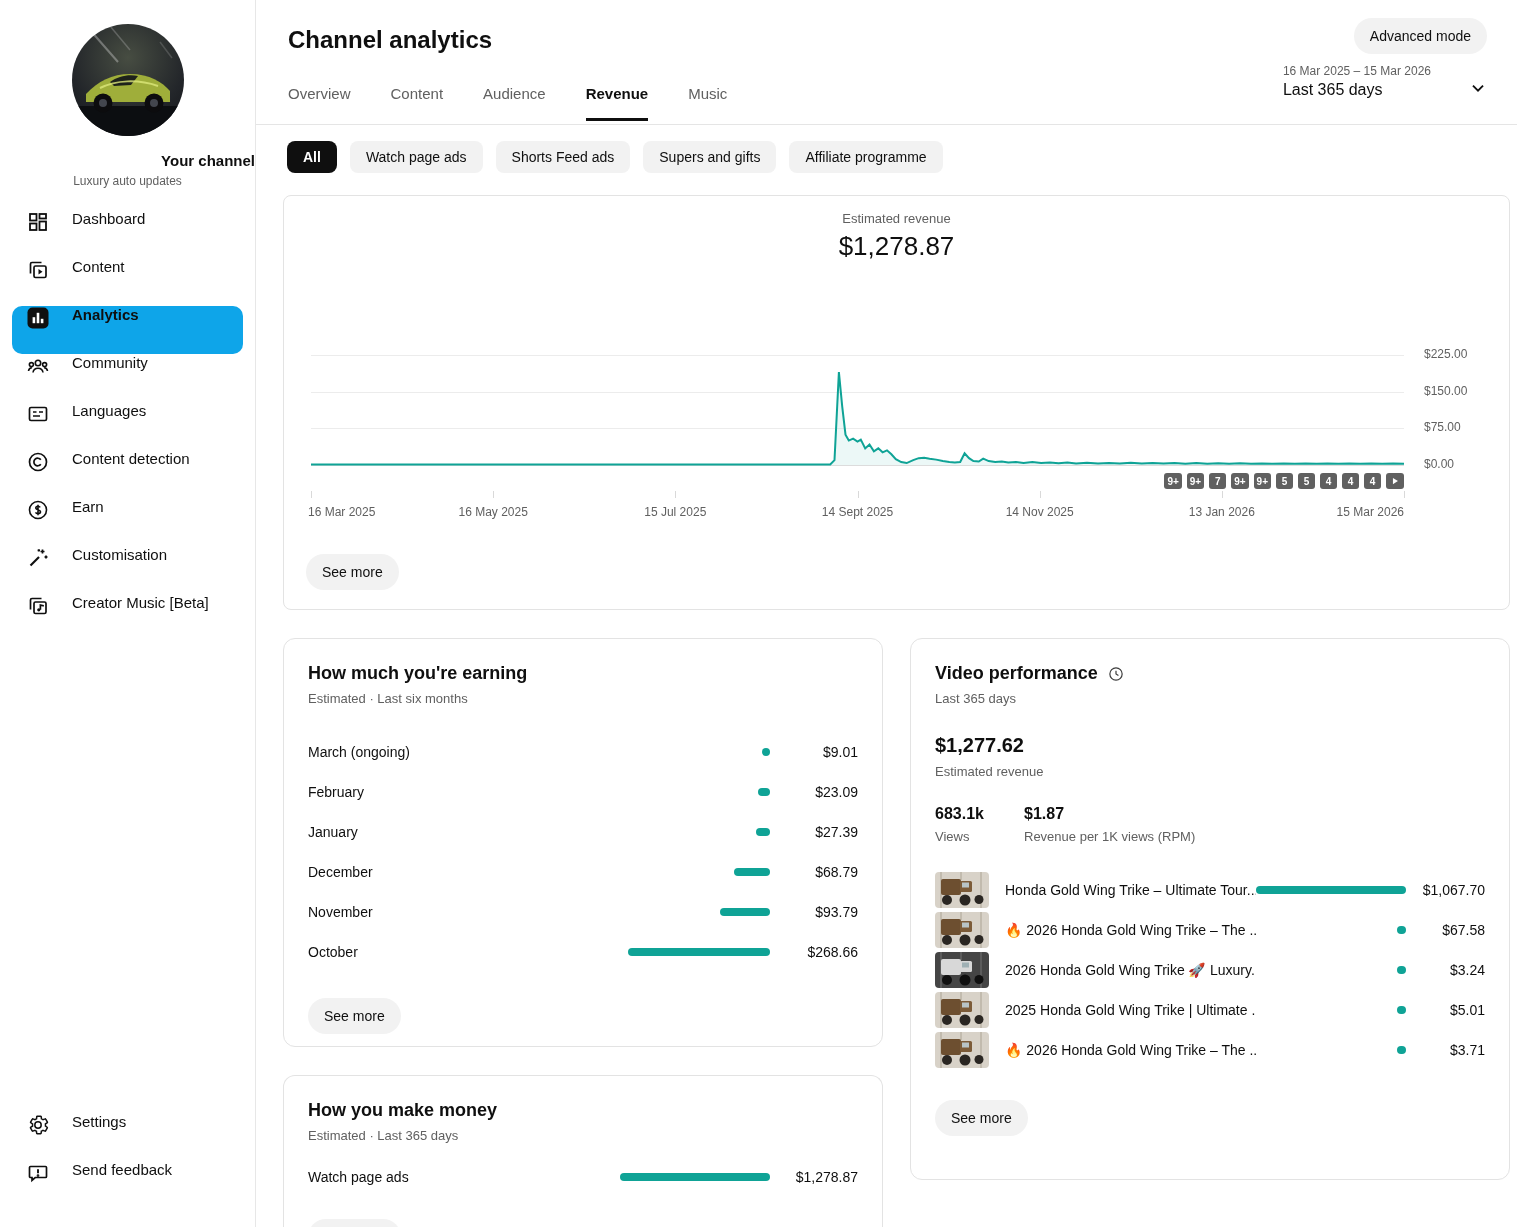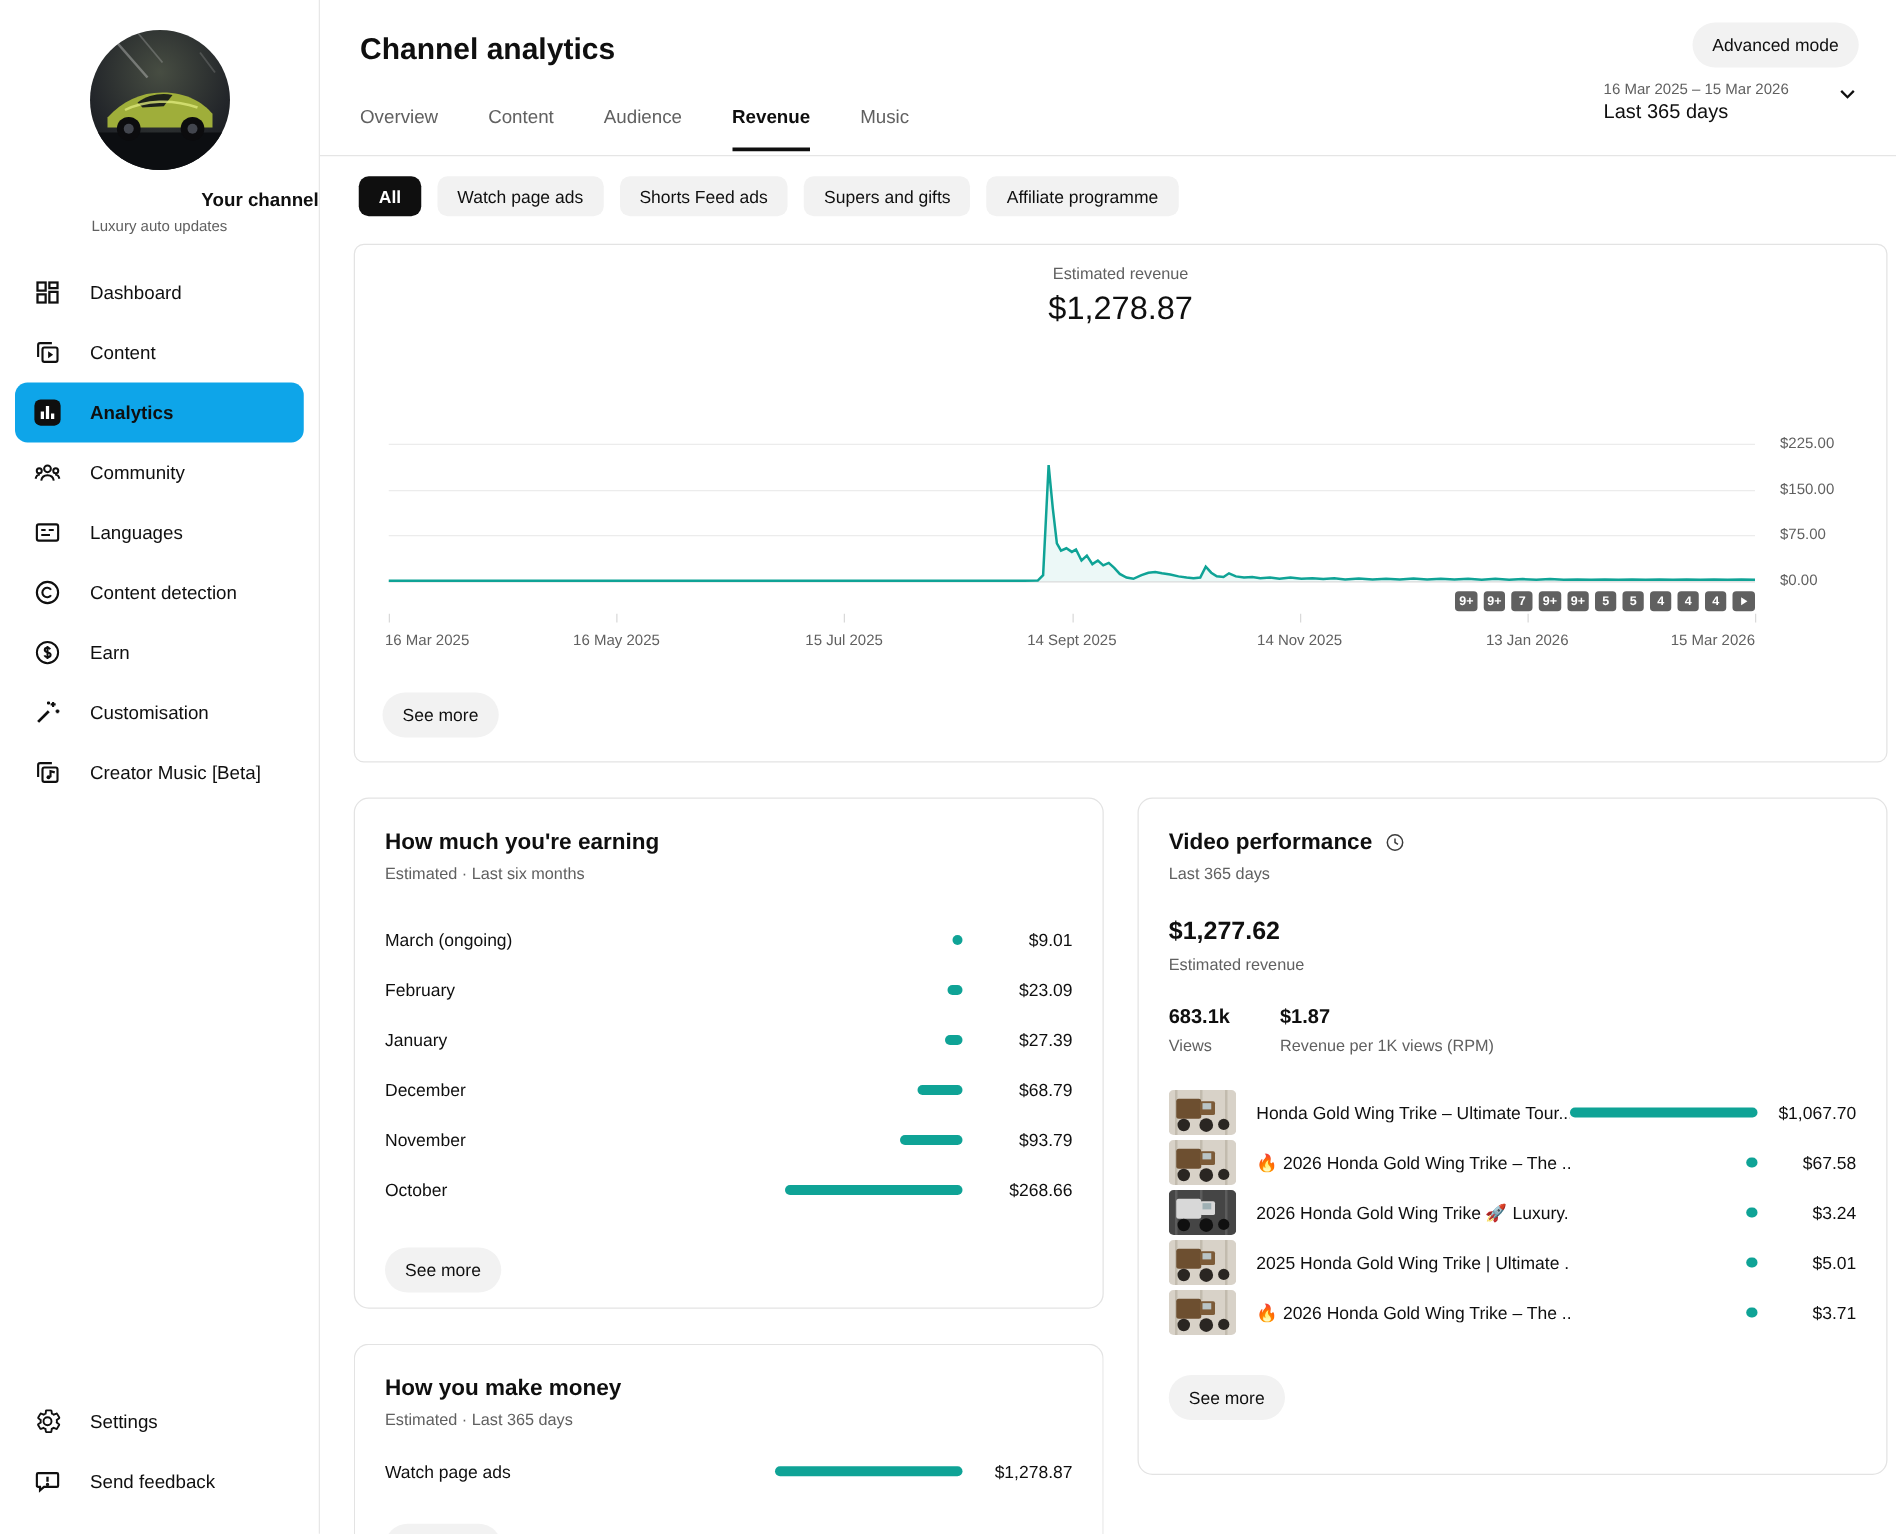--- a/index.html
+++ b/index.html
@@ -7,39 +7,39 @@
     font-family:"Liberation Sans","DejaVu Sans",sans-serif; color:#0f0f0f; }
 
   
   .sidebar { position:absolute; left:0; top:0; width:256px; height:1227px;
     border-right:1px solid #e7e7e7; background:#fff; }
   .avatar { width:112px; height:112px; border-radius:50%; overflow:hidden;
     margin:24px auto 0; cursor:pointer; }
   .ch-name { text-align:right; font-size:15px; font-weight:700; margin-top:16px; }
   .ch-tag { text-align:center; font-size:12px; color:#606060; margin-top:5px; }
   .menu { margin-top:22px; }
-  .menu-item { display:flex; align-items:center; height:48px; padding-left:26px;
+  .menu-item { display:flex; align-items:flex-start; height:48px; padding-left:26px;
     gap:22px; font-size:15px; cursor:pointer; color:#0f0f0f; }
   .menu-item .mi-icon { width:24px; height:24px; flex:0 0 24px; color:#0f0f0f; }
   .menu-item .mi-icon svg { width:24px; height:24px; display:block; }
   .menu-item.active { background:#0ea5e9; margin:0 12px; border-radius:10px;
     padding-left:14px; font-weight:700; }
   .side-footer { position:absolute; bottom:0; left:0; width:100%; padding-bottom:18px; }
 
   
   .main { position:absolute; left:256px; top:0; width:1261px; height:1227px; }
   .page-title { position:absolute; left:32px; top:26px; font-size:24px; font-weight:700; }
   .adv-btn { position:absolute; right:30px; top:18px; height:36px; padding:0 16px;
     border:none; border-radius:18px; background:#f2f2f2; font-size:14px;
     font-family:inherit; color:#0f0f0f; cursor:pointer; }
   .tabs { position:absolute; left:32px; top:85px; display:flex; gap:40px; }
   .tab { font-size:15px; color:#606060; padding-bottom:16px; cursor:pointer; }
   .tab.active { color:#0f0f0f; font-weight:700; border-bottom:3px solid #0f0f0f; }
   .head-divider { position:absolute; left:0; top:124px; width:100%; height:1px; background:#e5e5e5; }
-  .date-picker { position:absolute; right:28px; top:64px; display:flex; align-items:flex-start;
+  .date-picker { position:absolute; right:28px; top:64px; display:flex; align-items:flex-end;
     gap:36px; cursor:pointer;margin-left:48px; }
   .date-range { font-size:12px; color:#606060; }
   .date-label { font-size:16px; color:#0f0f0f; margin-top:3px; }
   .chev { width:22px; height:22px; color:#0f0f0f; }
   .chev svg { width:22px; height:22px; }
 
   .chips { position:absolute; left:31px; top:141px; display:flex; gap:13px; }
   .chip { height:32px; padding:0 16px; display:inline-flex; align-items:center;
     border-radius:8px; background:#f2f2f2; font-size:14px; cursor:pointer; }
   .chip.active { background:#0f0f0f; color:#fff; font-weight:700; }

